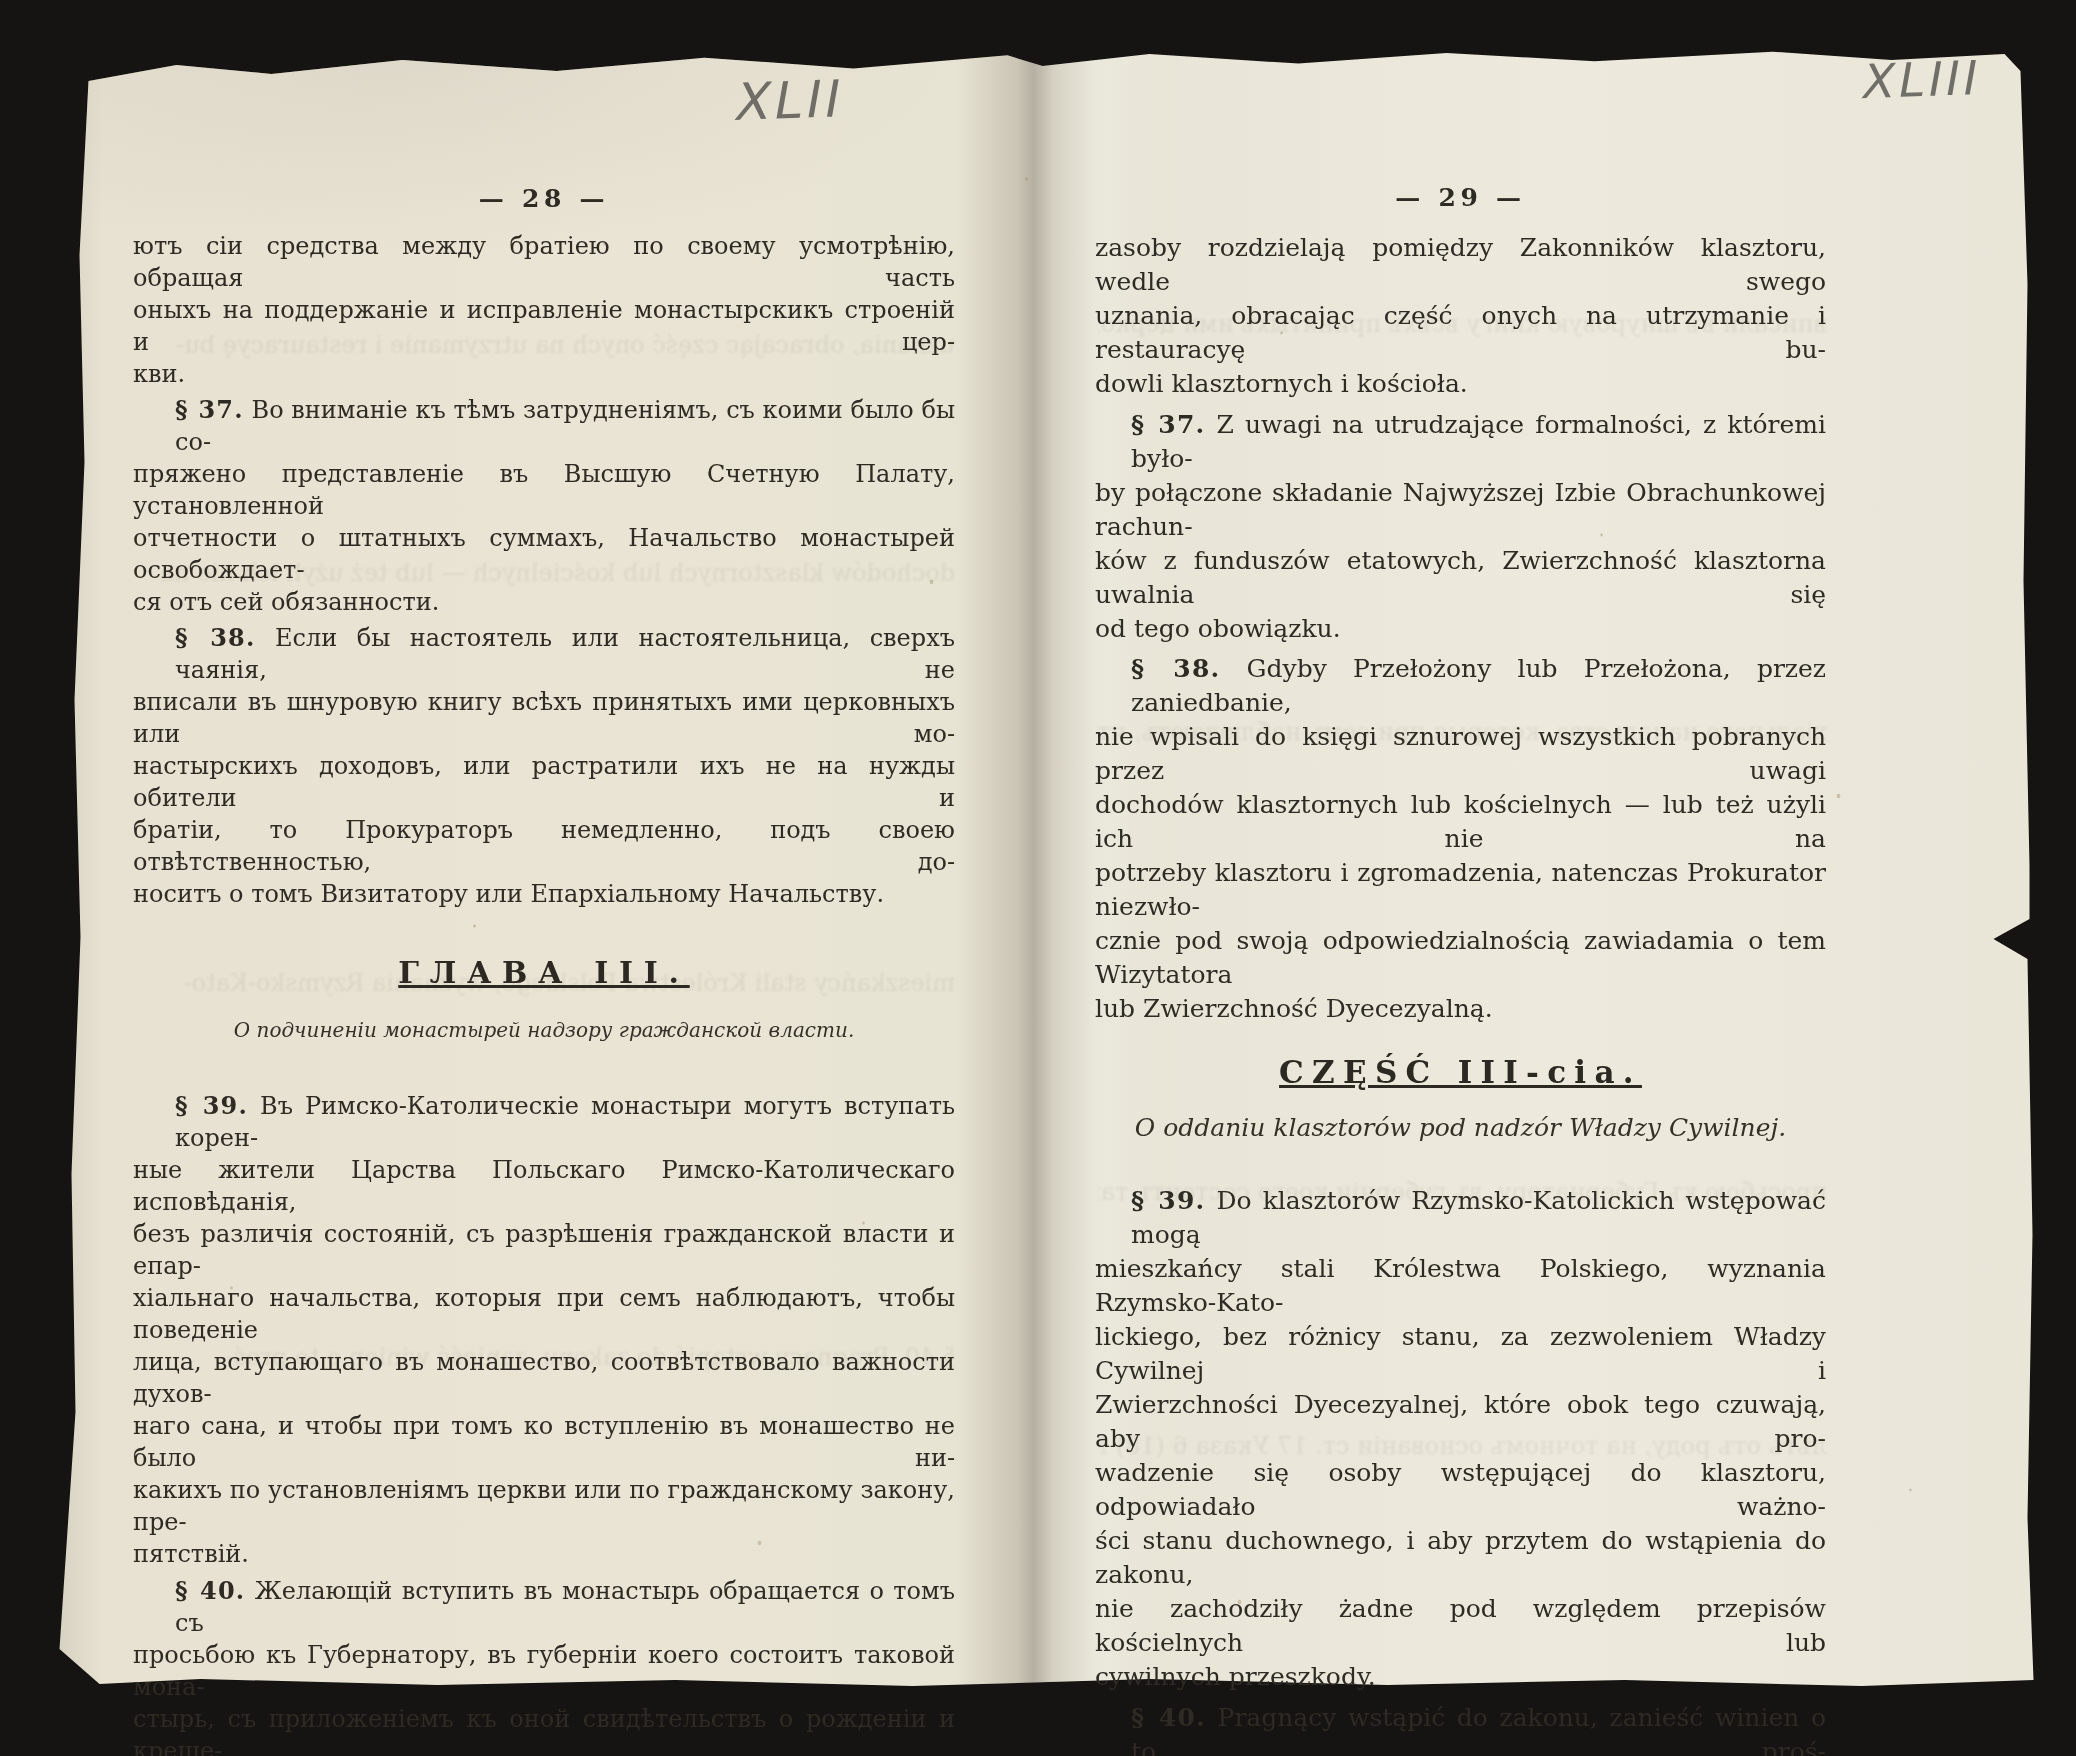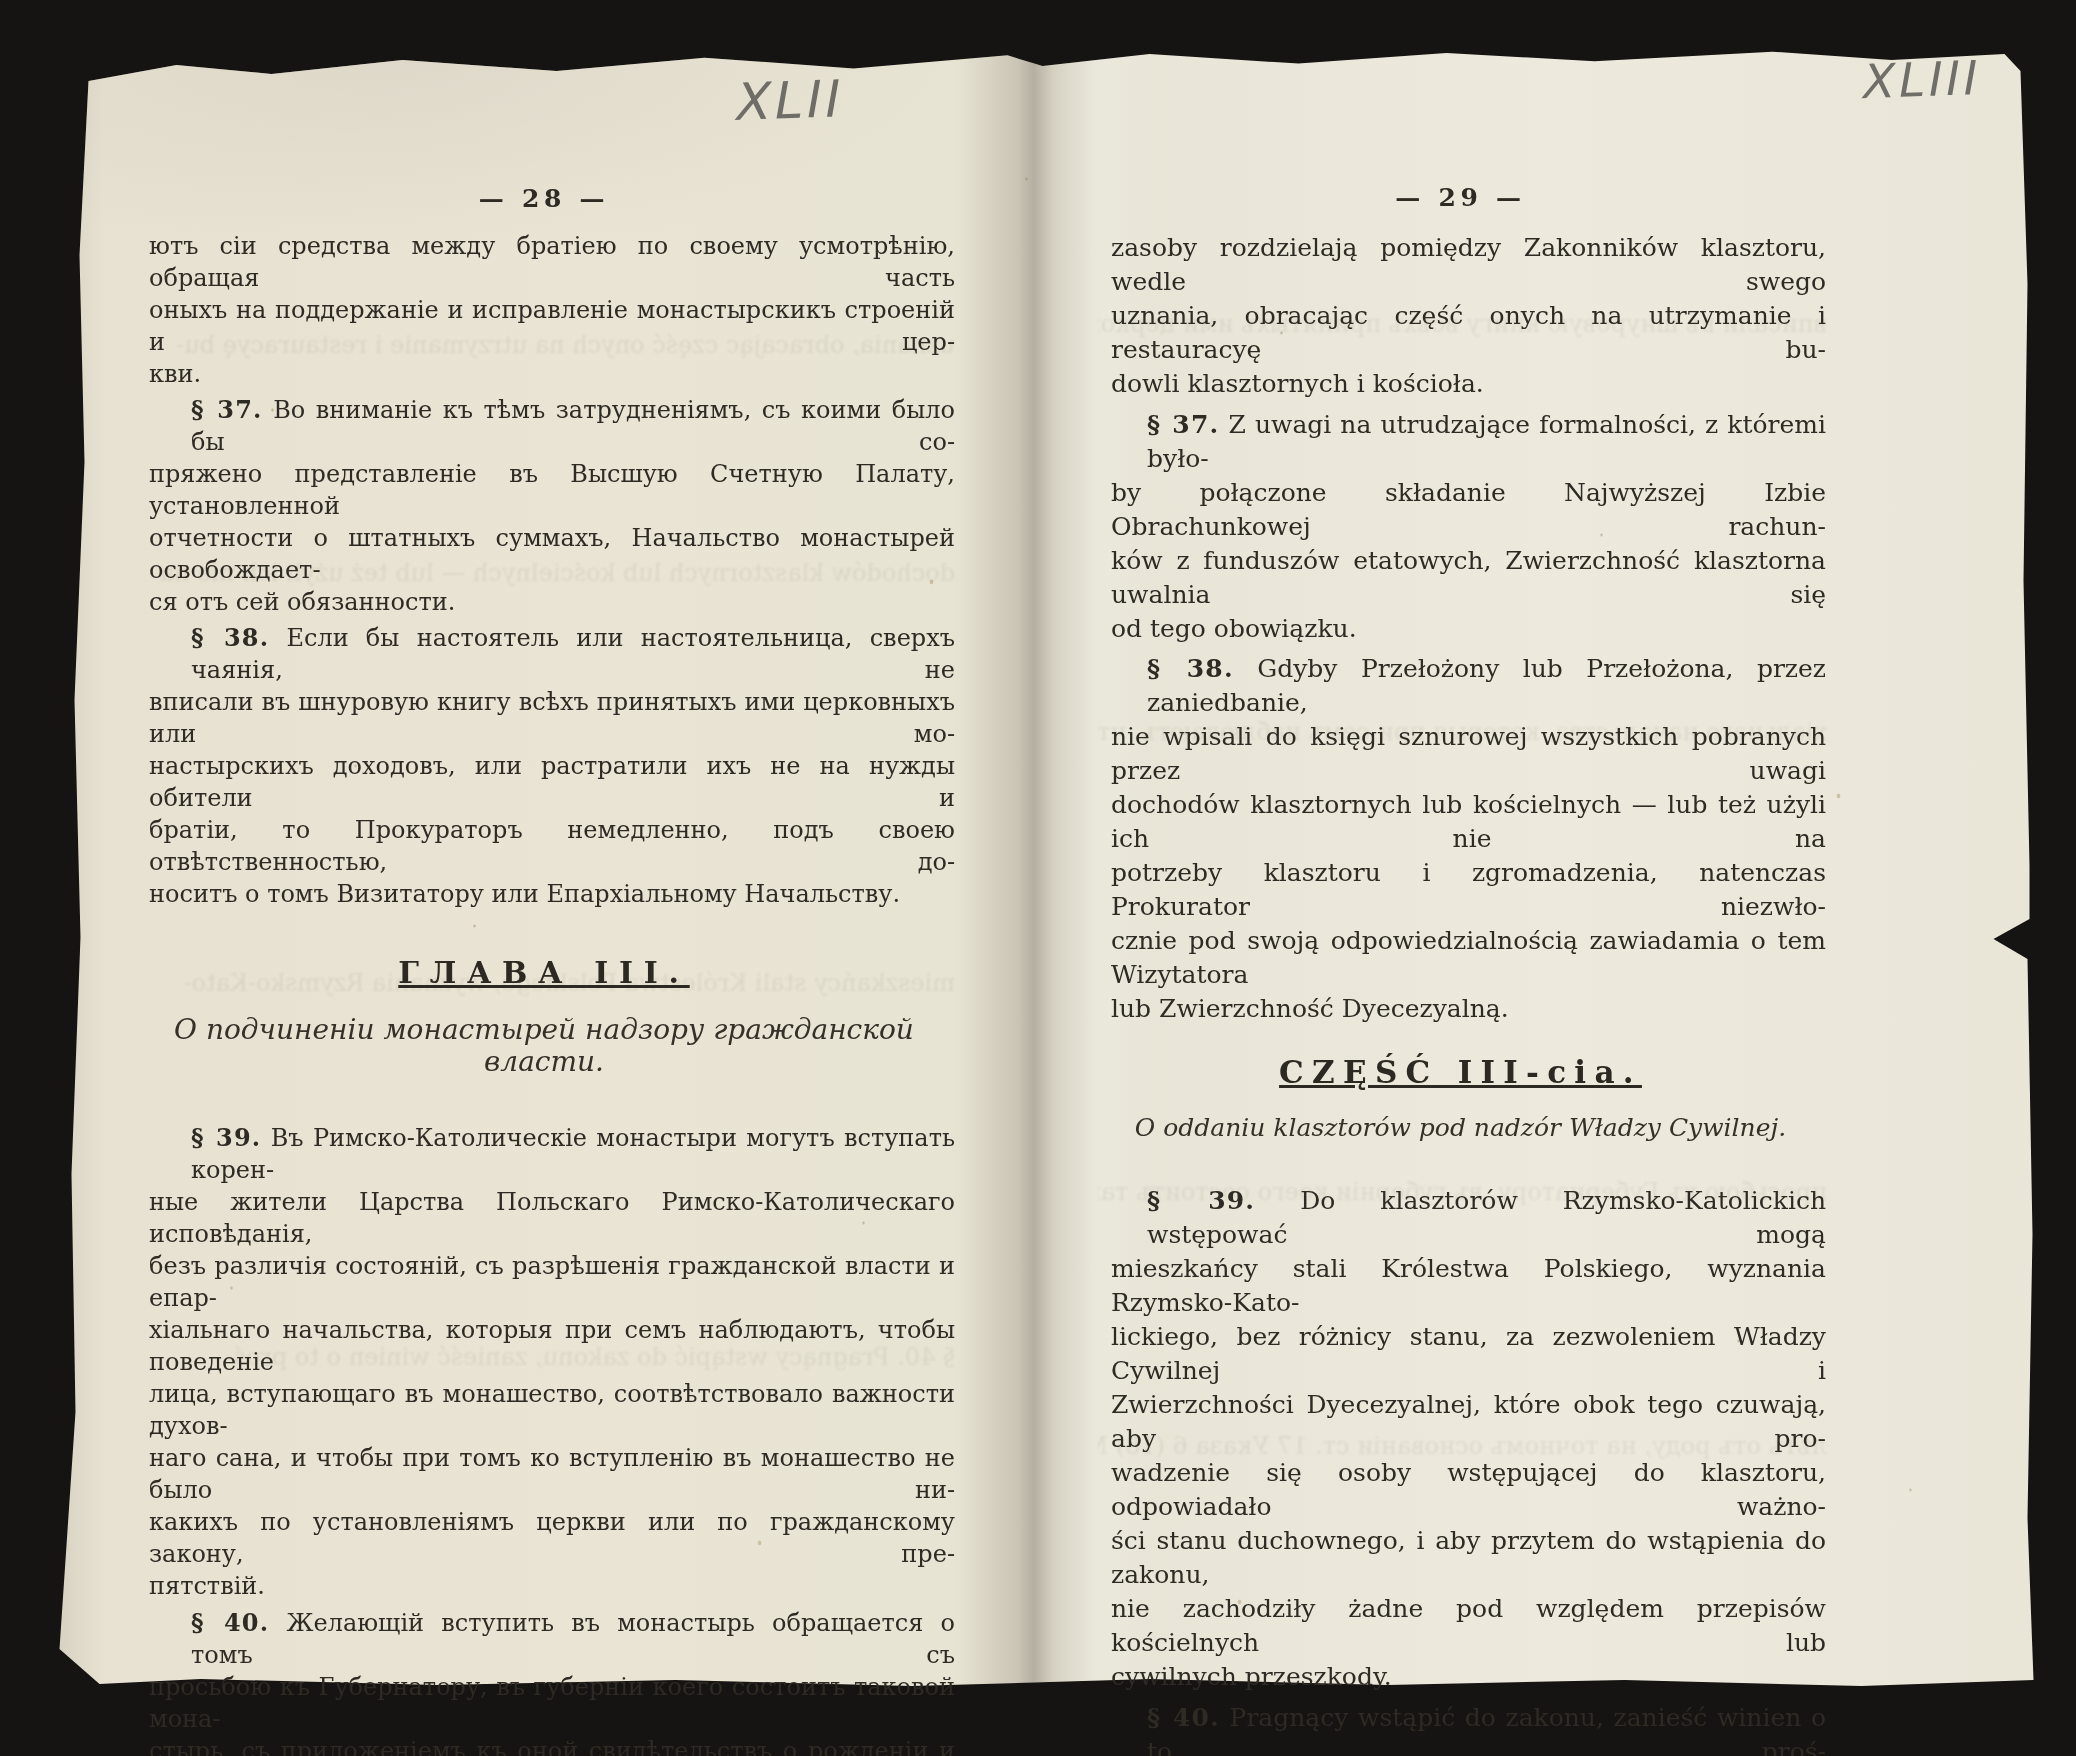--- a/index.html
+++ b/index.html
@@ -76,34 +76,34 @@
     text-align: center;
     font-size: 25px; font-weight: bold; color: #2e2a24;
     letter-spacing: 4.7px;
   }
 
   
   .col { position: absolute; color: #2e2a24; }
   .page-left  .col { left: 133px;  top: 230px; width: 822px; font-size: 24px; line-height: 32px; }
   .page-right .col { left: 1095px; top: 231px; width: 731px; font-size: 25px; line-height: 34px; }
 
-  .ln { text-align: justify; text-align-last: justify; margin-left: 16px; }
+  .ln { text-align: justify; text-align-last: justify; }
   .ln.last { text-align-last: left; }
   .ln b.sec { font-weight: bold; letter-spacing: 1.2px; }
 
   .para { margin: 0 0 4.2px 0; }
   .page-right .para { margin-bottom: 6.5px; }
 
   .chapter {
     text-align: center; font-weight: bold; color: #2c2822;
     font-size: 30px; letter-spacing: 10.7px; margin: 47px 0 25px 0; text-decoration: underline;
   }
   .subtitle {
     text-align: center; font-style: italic; color: #353028;
-    font-size: 28px; margin: 4px 0 44px 0;
+    font-size: 20px; margin: 4px 0 44px 0;
   }
   .page-right .chapter { margin: 28.5px 0 22.5px 0; letter-spacing: 8.3px; font-size: 31px; }
   .page-right .subtitle { font-size: 25px; margin: 16px 0 39px 0; font-style: italic; }
 </style>
 </head>
 <body>
 
 <div id="stage" data-name="scanned-book-spread">
 
   <div class="paper" data-name="paper-spread">

